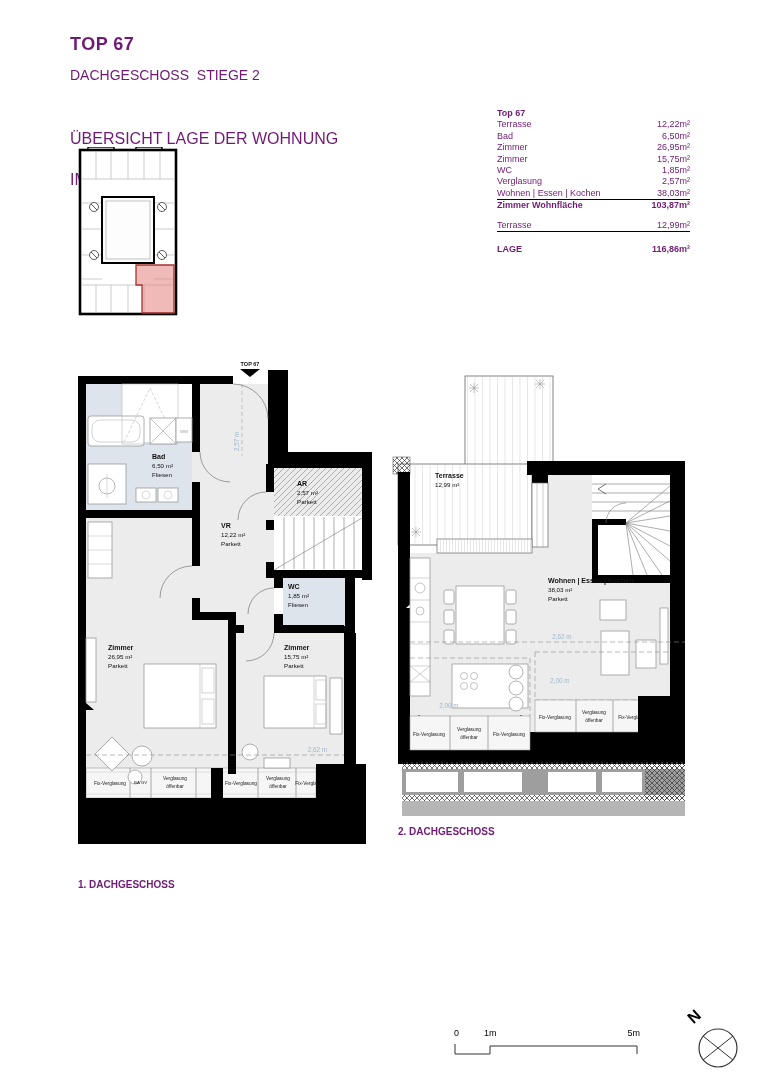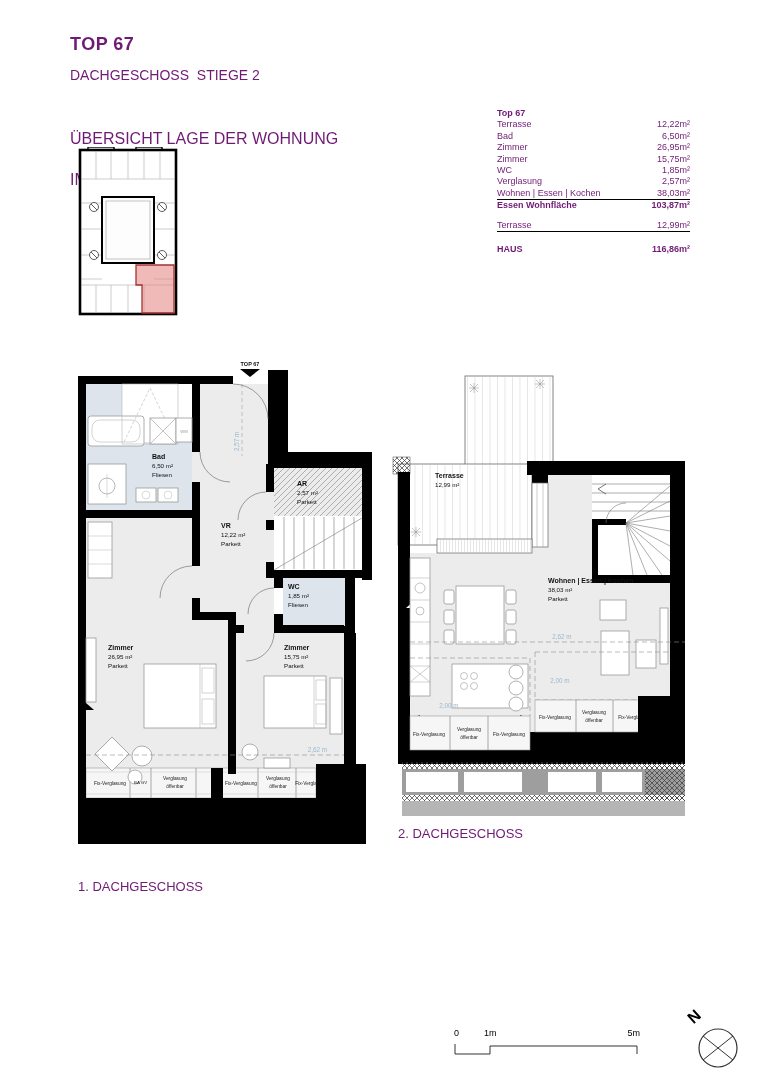--- a/index.html
+++ b/index.html
@@ -8,21 +8,21 @@
   .abs{position:absolute}
   .h-title{left:70px;top:34px;font-size:18px;font-weight:bold;letter-spacing:.5px}
   .h-sub{left:70px;top:67px;font-size:14px;white-space:pre}
   .h-ov{left:70px;top:105px;font-size:16px;line-height:13.5px;white-space:pre}
   .atable{left:497px;top:108px;width:193px;font-size:9px;line-height:11.4px}
   .trow{display:flex;justify-content:space-between}
   .trow .v{text-align:left}
   .b{font-weight:bold}
   .ul{border-bottom:1px solid #000}
   .sp8{height:8px}.sp12{height:12px}
-  .cap{font-size:13px;font-weight:normal}
+  .cap{font-size:10px;font-weight:bold}
   svg text{font-family:"Liberation Sans",sans-serif}
   .rn{font-size:7px;font-weight:bold;fill:#111}
   .ra{font-size:6.2px;fill:#111}
   .gl{font-size:4.8px;fill:#222;text-anchor:middle}
   .gls{font-size:4.4px;fill:#222}
   .dim{font-size:6.3px}
   .tiny{font-size:4.2px;fill:#999;text-anchor:middle}
   .ent{font-size:5.5px;fill:#111;text-anchor:middle;font-weight:bold}
   .furn{fill:#fff;stroke:#9a9a9a;stroke-width:.8}
   .furnl{stroke:#b5b5b5;stroke-width:.6;fill:none}
@@ -111,31 +111,31 @@
       </div>
     <div class="trow">
         <span>Verglasung</span>
         <span class="v">2,57m²</span>
       </div>
     <div class="trow ul">
         <span>Wohnen | Essen | Kochen</span>
         <span class="v">38,03m²</span>
       </div>
     <div class="trow b">
-        <span>Essen Wohnfläche</span>
+        <span>Zimmer Wohnfläche</span>
         <span class="v">103,87m²</span>
       </div>
     <div class="sp8"></div>
     <div class="trow ul">
         <span>Terrasse</span>
         <span class="v">12,99m²</span>
       </div>
     <div class="sp12"></div>
     <div class="trow b">
-        <span>HAUS</span>
+        <span>LAGE</span>
         <span class="v">116,86m²</span>
       </div>
   </div>
 
   <svg class="abs" style="left:78px;top:356px" width="294" height="500" viewBox="0 0 294 500">
     <defs>
       <pattern id="hh1" width="6" height="6" patternUnits="userSpaceOnUse">
         <path d="M0,6 L6,0" stroke="#909090" stroke-width="0.7"></path>
       </pattern>
     </defs>

